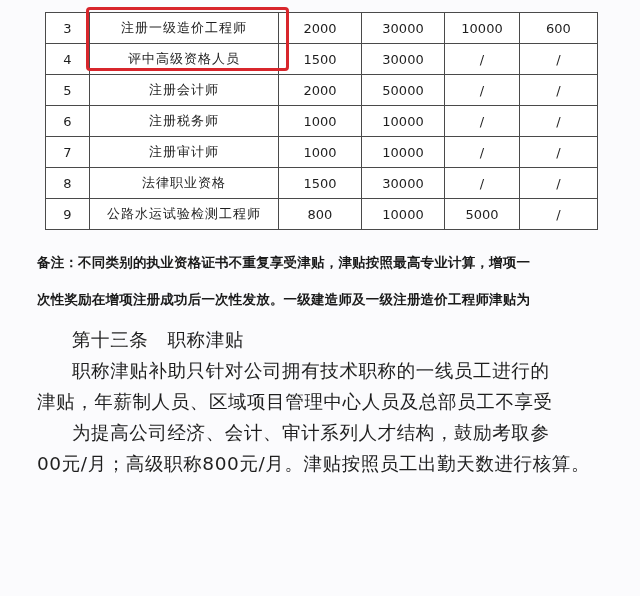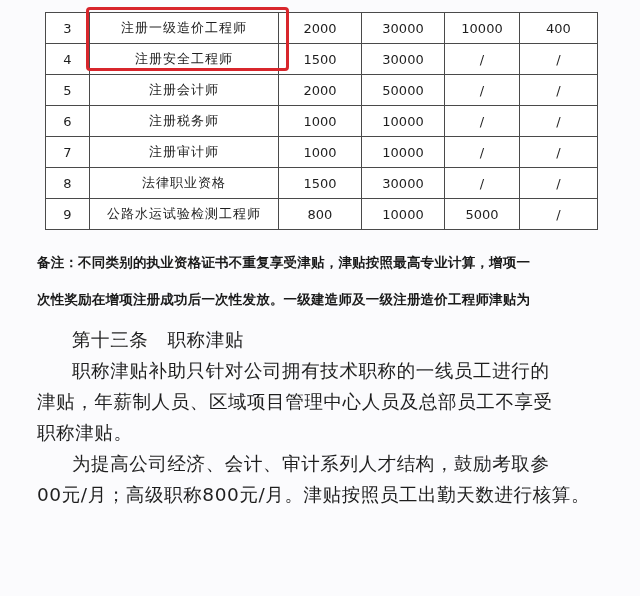--- a/index.html
+++ b/index.html
@@ -68,25 +68,25 @@
 <div class="page">
 
   <table class="tbl">
     <tbody>
       <tr>
         <td class="c-no">3</td>
         <td class="c-name">注册一级造价工程师</td>
         <td class="c-a">2000</td>
         <td class="c-b">30000</td>
         <td class="c-c">10000</td>
-        <td class="c-d">400</td>
+        <td class="c-d">600</td>
       </tr>
       <tr>
         <td class="c-no">4</td>
-        <td class="c-name">注册安全工程师</td>
+        <td class="c-name">评中高级资格人员</td>
         <td class="c-a">1500</td>
         <td class="c-b">30000</td>
         <td class="c-c">/</td>
         <td class="c-d">/</td>
       </tr>
       <tr>
         <td class="c-no">5</td>
         <td class="c-name">注册会计师</td>
         <td class="c-a">2000</td>
         <td class="c-b">50000</td>
@@ -132,18 +132,17 @@
 
   <div class="note">
     <span class="line">备注：不同类别的执业资格证书不重复享受津贴，津贴按照最高专业计算，增项一</span>
     <span class="line">次性奖励在增项注册成功后一次性发放。一级建造师及一级注册造价工程师津贴为</span>
   </div>
 
   <div class="body">
     <span class="line indent">第十三条　职称津贴</span>
     <span class="line indent">职称津贴补助只针对公司拥有技术职称的一线员工进行的</span>
     <span class="line">津贴，年薪制人员、区域项目管理中心人员及总部员工不享受</span>
-    <span class="line">职称津贴。</span>
     <span class="line indent">为提高公司经济、会计、审计系列人才结构，鼓励考取参</span>
     <span class="line">00元/月；高级职称800元/月。津贴按照员工出勤天数进行核算。</span>
   </div>
 
 </div>
 
 </body></html>

